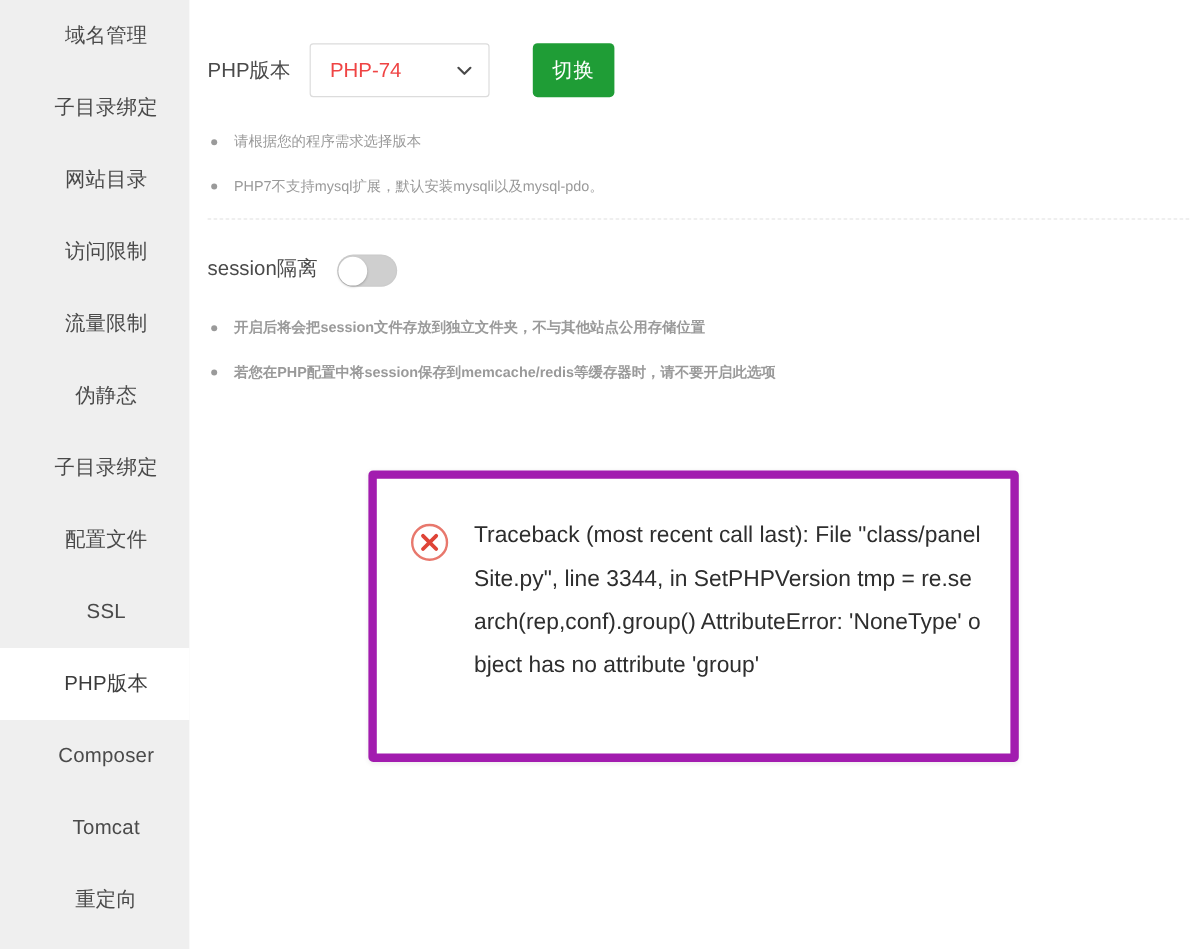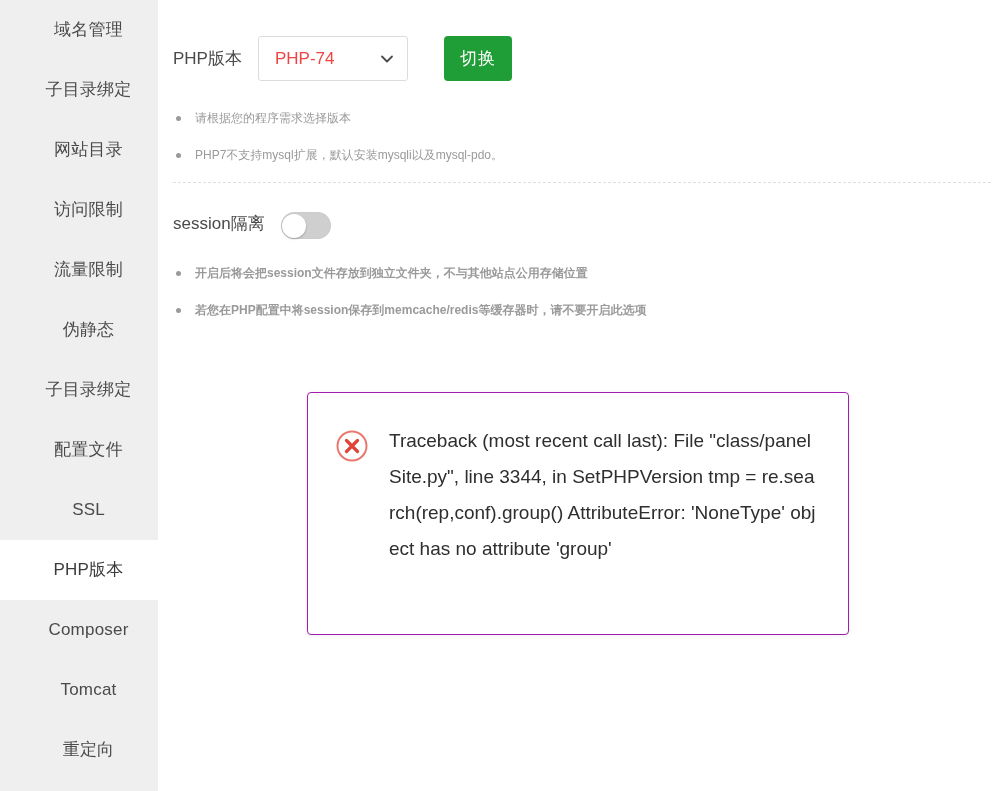--- a/index.html
+++ b/index.html
@@ -190,21 +190,21 @@
   ul.hints.second { margin-top: 24px; font-weight: bold; }
 
   
   .error-dialog {
     position: absolute;
     left: 307px;
     top: 392px;
     width: 542px;
     height: 243px;
     background: #ffffff;
-    border: 1px solid #a21caf;
+    border: 7px solid #a21caf;
     border-radius: 4px;
     box-shadow: 0 1px 4px rgba(0,0,0,0.07);
     display: flex;
     align-items: flex-start;
     padding: 30px 24px 24px 27px;
   }
   .error-icon {
     width: 34px;
     height: 34px;
     min-width: 34px;

